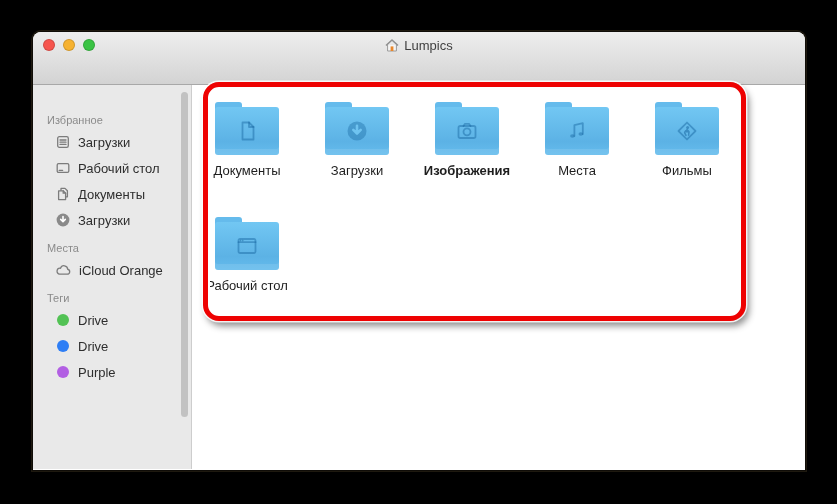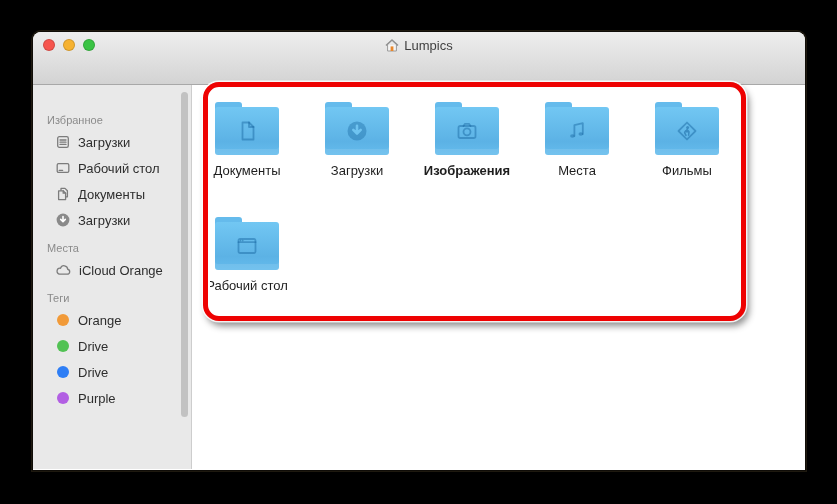--- a/index.html
+++ b/index.html
@@ -260,24 +260,20 @@
       <div class="sb-item">
         <svg width="17" height="16" viewBox="0 0 17 16">
           <path class="sb-ic" d="M4.6 12.2h7.6a2.5 2.5 0 0 0 .5-4.95 3.7 3.7 0 0 0-7.2-1A3 3 0 0 0 4.6 12.2z"></path>
         </svg>
         <span>iCloud Orange</span>
       </div>
 
       <div class="sb-header later">Теги</div>
 
       <div class="sb-item">
-        <span class="tag-dot" style="background-color: rgb(241, 154, 56);"></span>
-        <span>Orange</span>
-      </div>
-      <div class="sb-item">
         <span class="tag-dot" style="background-color: rgb(82, 194, 84);"></span>
         <span>Drive</span>
       </div>
       <div class="sb-item">
         <span class="tag-dot" style="background-color: rgb(46, 126, 245);"></span>
         <span>Drive</span>
       </div>
       <div class="sb-item">
         <span class="tag-dot" style="background-color: rgb(178, 95, 227);"></span>
         <span>Purple</span>

